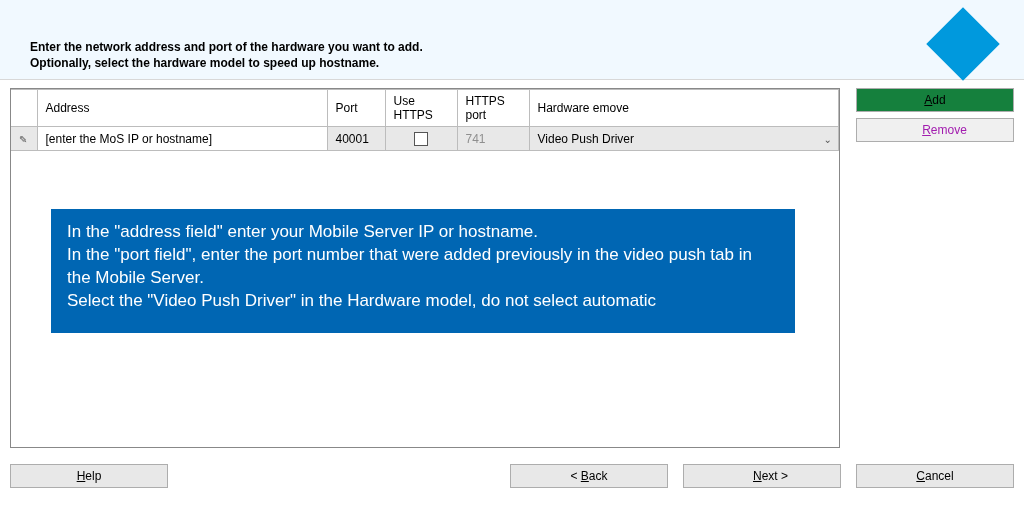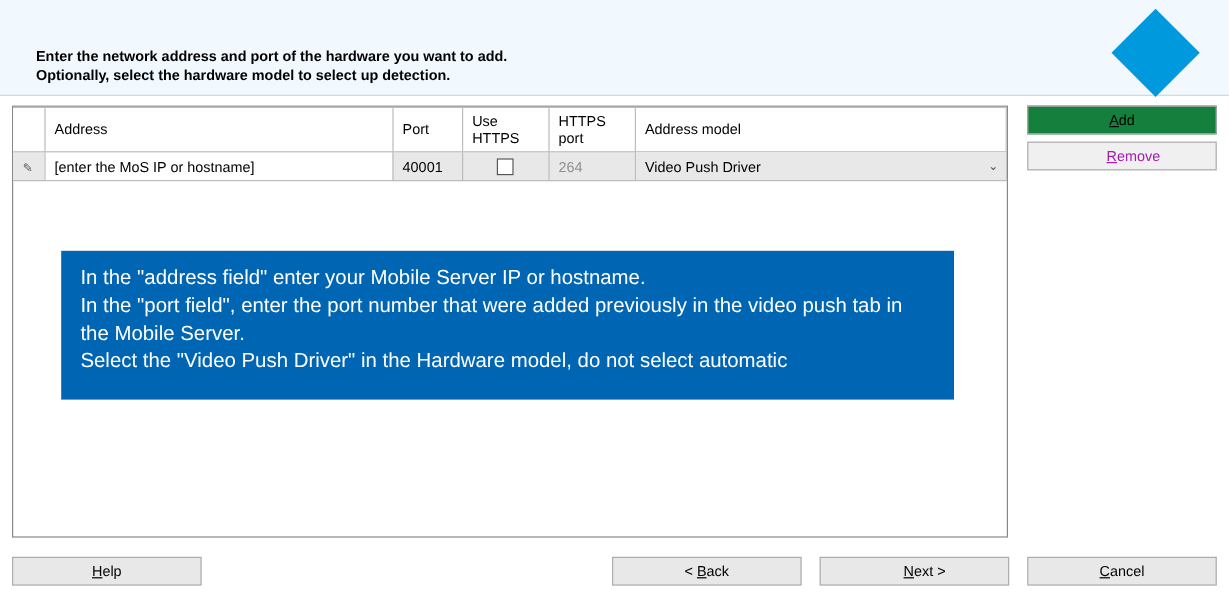--- a/index.html
+++ b/index.html
@@ -160,45 +160,45 @@
     .btn-back { position: absolute; right: 346px; }
     .btn-next { position: absolute; right: 173px; padding-left: 17px; }
     .btn-cancel { position: absolute; right: 0; }
   </style>
 </head>
 <body>
 
 <div class="header-panel">
   <div class="instructions">
     <span>Enter the network address and port of the hardware you want to add.</span><br>
-    <span>Optionally, select the hardware model to select up detection.</span>
+    <span>Optionally, select the hardware model to speed up hostname.</span>
   </div>
   <div class="diamond-icon"></div>
 </div>
 
 <div class="main-area">
   <div class="grid-container">
     <table class="hw-table">
       <thead>
         <tr>
           <th class="first"></th>
           <th class="col-addr">Address</th>
           <th class="col-port">Port</th>
           <th class="col-https">Use HTTPS</th>
           <th class="col-hport">HTTPS port</th>
-          <th class="col-model">Address model</th>
+          <th class="col-model">Hardware emove</th>
         </tr>
       </thead>
       <tbody>
         <tr>
           <td class="first"><span class="pencil">✎</span></td>
           <td class="addr">[enter the MoS IP or hostname]</td>
           <td>40001</td>
           <td style="text-align:center"><span class="checkbox-box"></span></td>
-          <td class="disabled-text">264</td>
+          <td class="disabled-text">741</td>
           <td class="dropdown-cell">
             <span>Video Push Driver</span>
             <span class="dropdown-caret">⌄</span>
           </td>
         </tr>
       </tbody>
     </table>
 
     <div class="info-callout">
       <div>In the "address field" enter your Mobile Server IP or hostname.</div>

